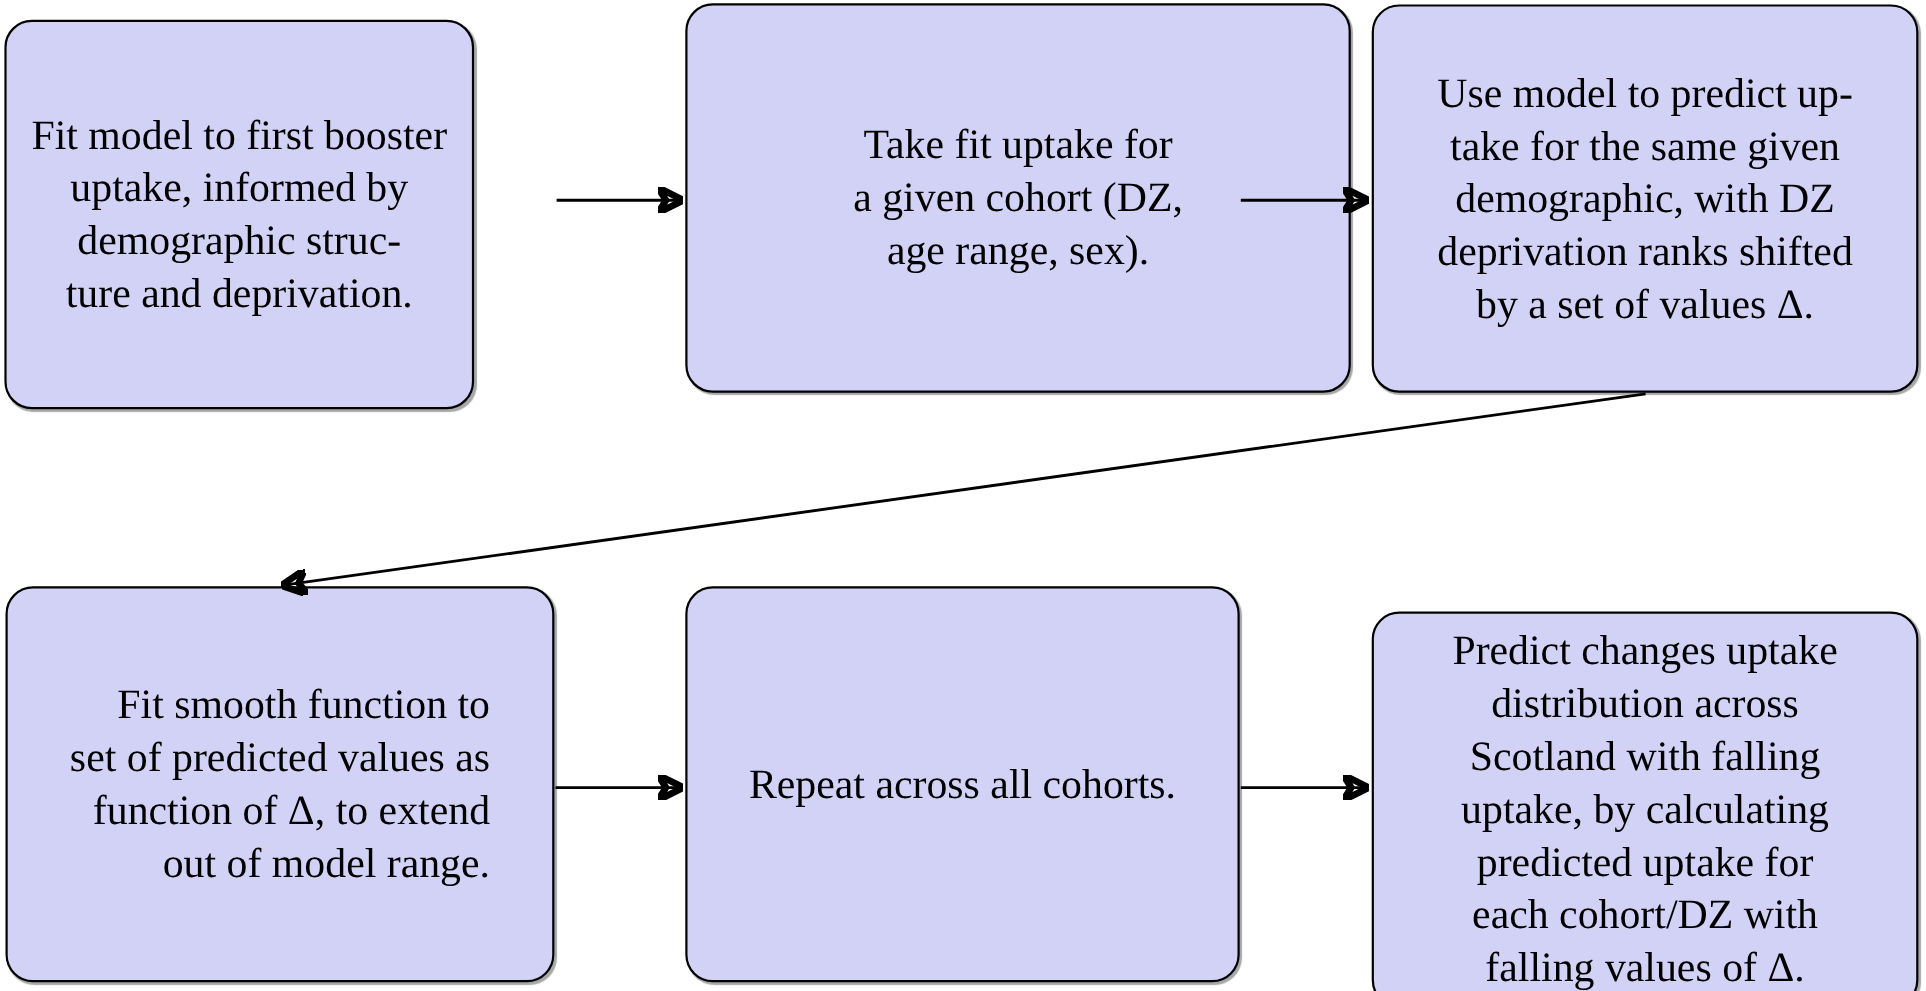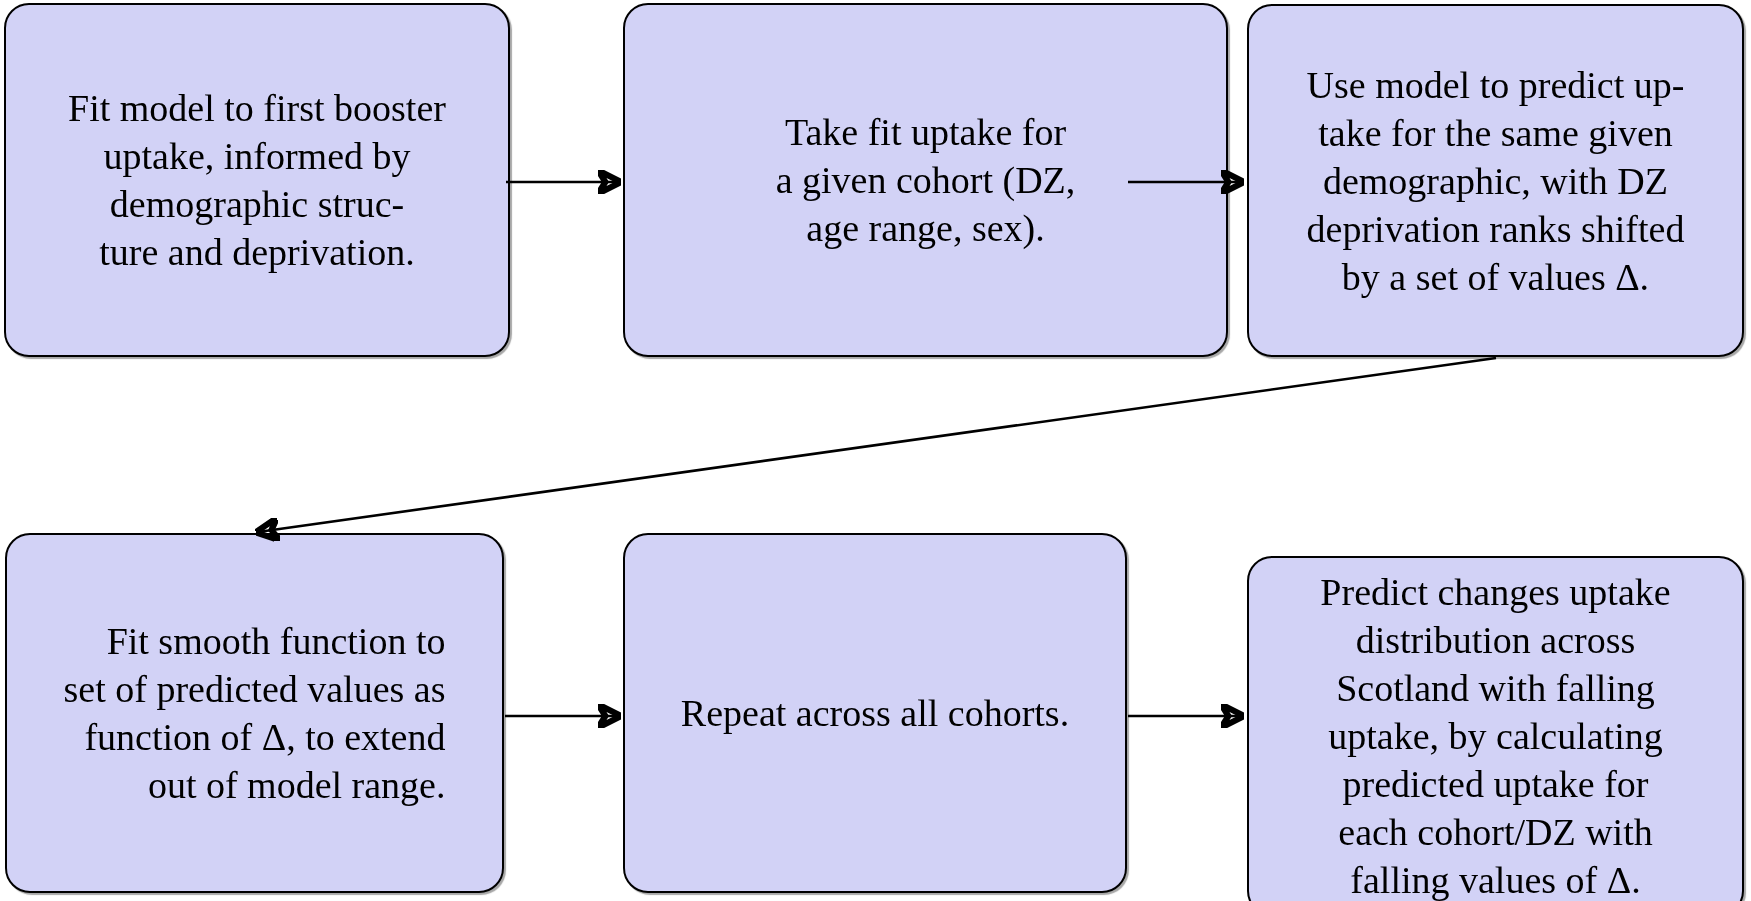--- a/index.html
+++ b/index.html
@@ -25,21 +25,21 @@
     display: flex;
     align-items: center;
     justify-content: center;
     text-align: center;
     white-space: pre-line;
     font-size: 38px;
     line-height: 48px;
     color: #000000;
     padding: 10px 14px;
   }
-  .b1 { left: 4px;    top: 3px;   width: 506px; height: 354px; }
+  .b1 { left: 4px;    top: 18px;   width: 427px; height: 354px; }
   .b2 { left: 623px;  top: 3px;   width: 605px; height: 354px; }
   .b3 { left: 1247px; top: 4px;   width: 497px; height: 353px; }
   .b4 { left: 5px;    top: 533px; width: 499px; height: 360px; text-align: right; }
   .b5 { left: 623px;  top: 533px; width: 504px; height: 360px; font-family: Liberation Serif, serif; }
   .b6 { left: 1247px; top: 556px; width: 497px; height: 360px; }
   .arrows {
     position: absolute;
     left: 0; top: 0;
     width: 1751px;
     height: 901px;

